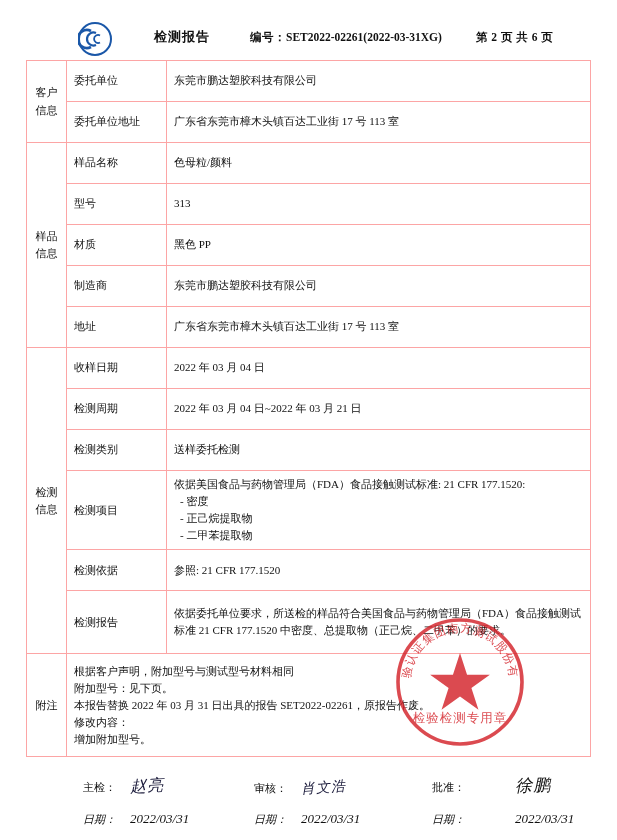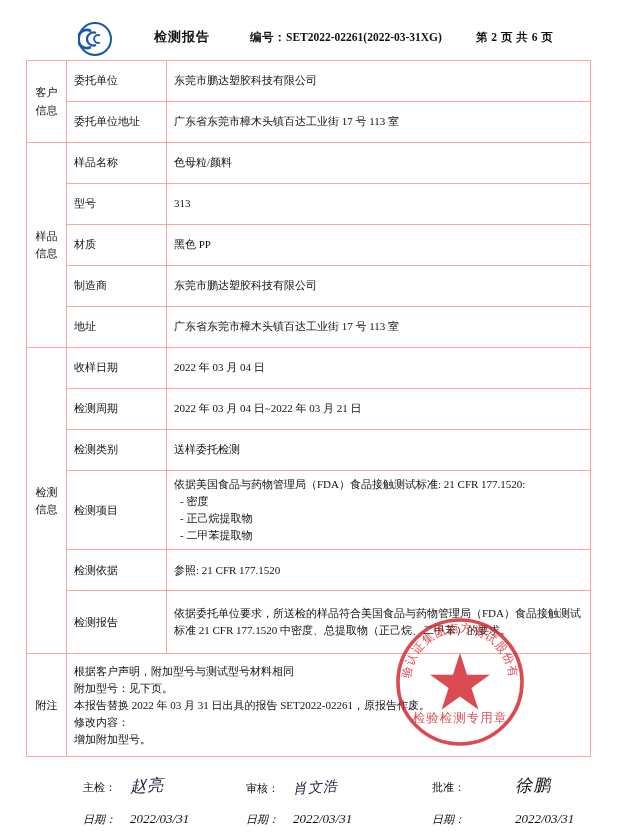--- a/index.html
+++ b/index.html
@@ -136,21 +136,21 @@
     font-size: 16px;
     color: #1a1a3a;
     letter-spacing: 1px;
     transform: rotate(-3deg);
     display: inline-block;
   }
   .hw2 { font-size: 14px; transform: rotate(-4deg); }
   .hw3 { font-size: 17px; transform: rotate(-2deg); color:#111; }
 
   .pos-inspector { position: absolute; left: 57px; }
-  .pos-review { position: absolute; left: 220px; }
+  .pos-review { position: absolute; left: 228px; }
   .pos-approve { position: absolute; left: 406px; gap: 36px; }
 
   .date-row { height: 30px; font-style: italic; }
 
   
   .stamp {
     position: absolute;
     left: 390px;
     top: 612px;
     width: 140px;

